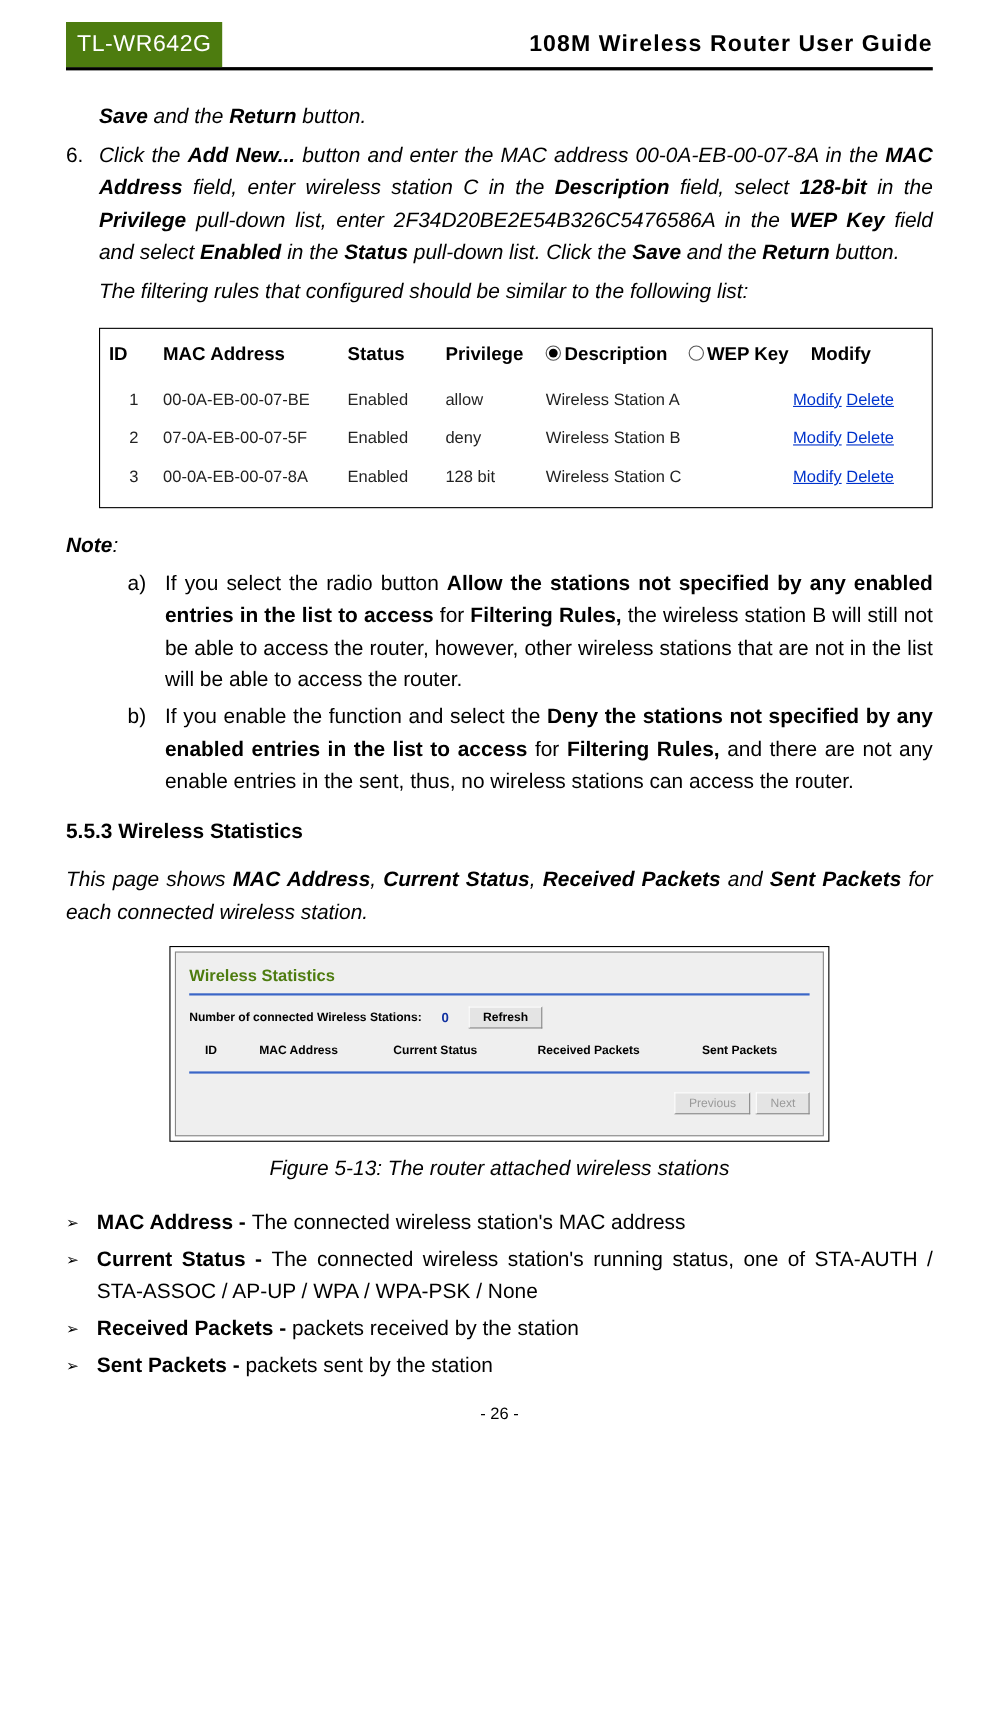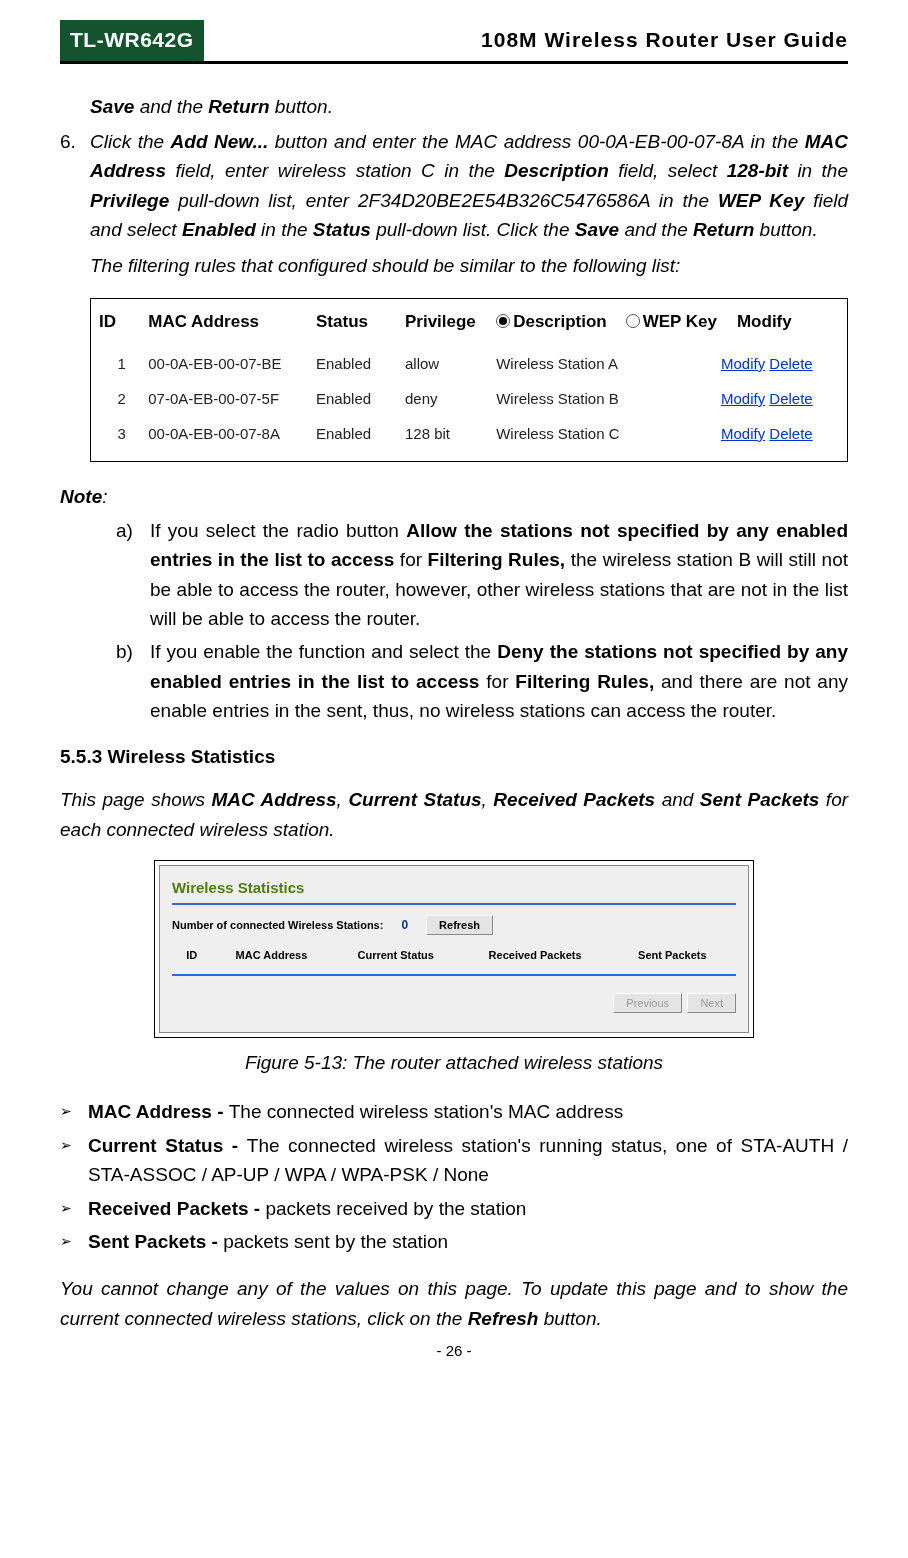--- a/index.html
+++ b/index.html
@@ -19,23 +19,23 @@
   }
 
   
   .hdr {
     display: flex;
     align-items: stretch;
     border-bottom: 3px solid #000;
     margin-bottom: 28px;
   }
   .hdr-model {
-    background: #14532d;
+    background: #4d7c0f;
     color: #fff;
-    font-weight: bold;
+    font-weight: normal;
     padding: 4px 10px;
     font-size: 21px;
     letter-spacing: 0.5px;
   }
   .hdr-title {
     flex: 1;
     text-align: right;
     font-weight: bold;
     font-size: 21px;
     padding: 4px 0 4px 0;
@@ -344,18 +344,15 @@
     <li>
       <span class="tri-mark">➢</span>
       <span class="tri-body"><b>Received Packets - </b><span>packets received by the station</span></span>
     </li>
     <li>
       <span class="tri-mark">➢</span>
       <span class="tri-body"><b>Sent Packets - </b><span>packets sent by the station</span></span>
     </li>
   </ul>
 
-  <p class="justify">
-    <span>You cannot change any of the values on this page. To update this page and to show the current connected wireless stations, click on the </span><b>Refresh</b><span> button.</span>
-  </p>
 
   <div class="footer-pg">- 26 -</div>
 </div>
 
 </body></html>

